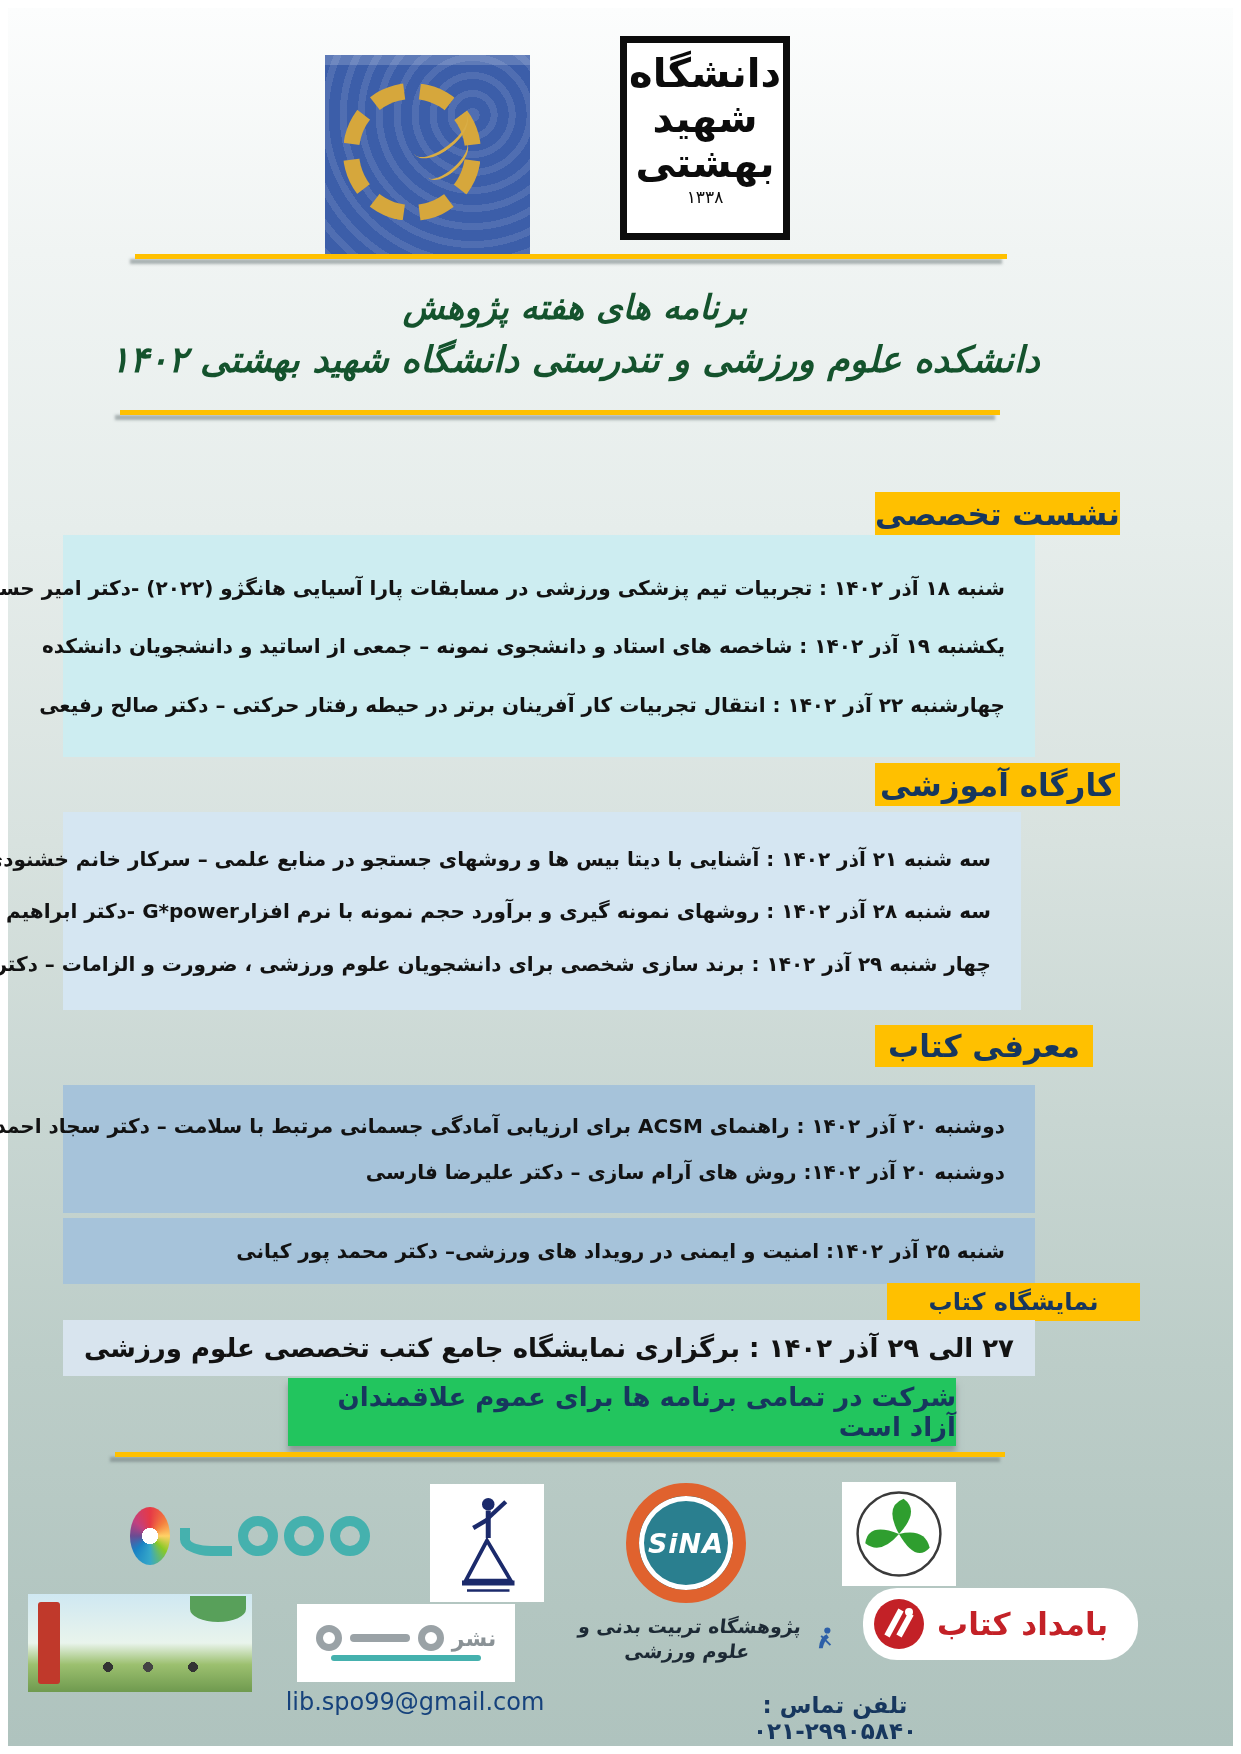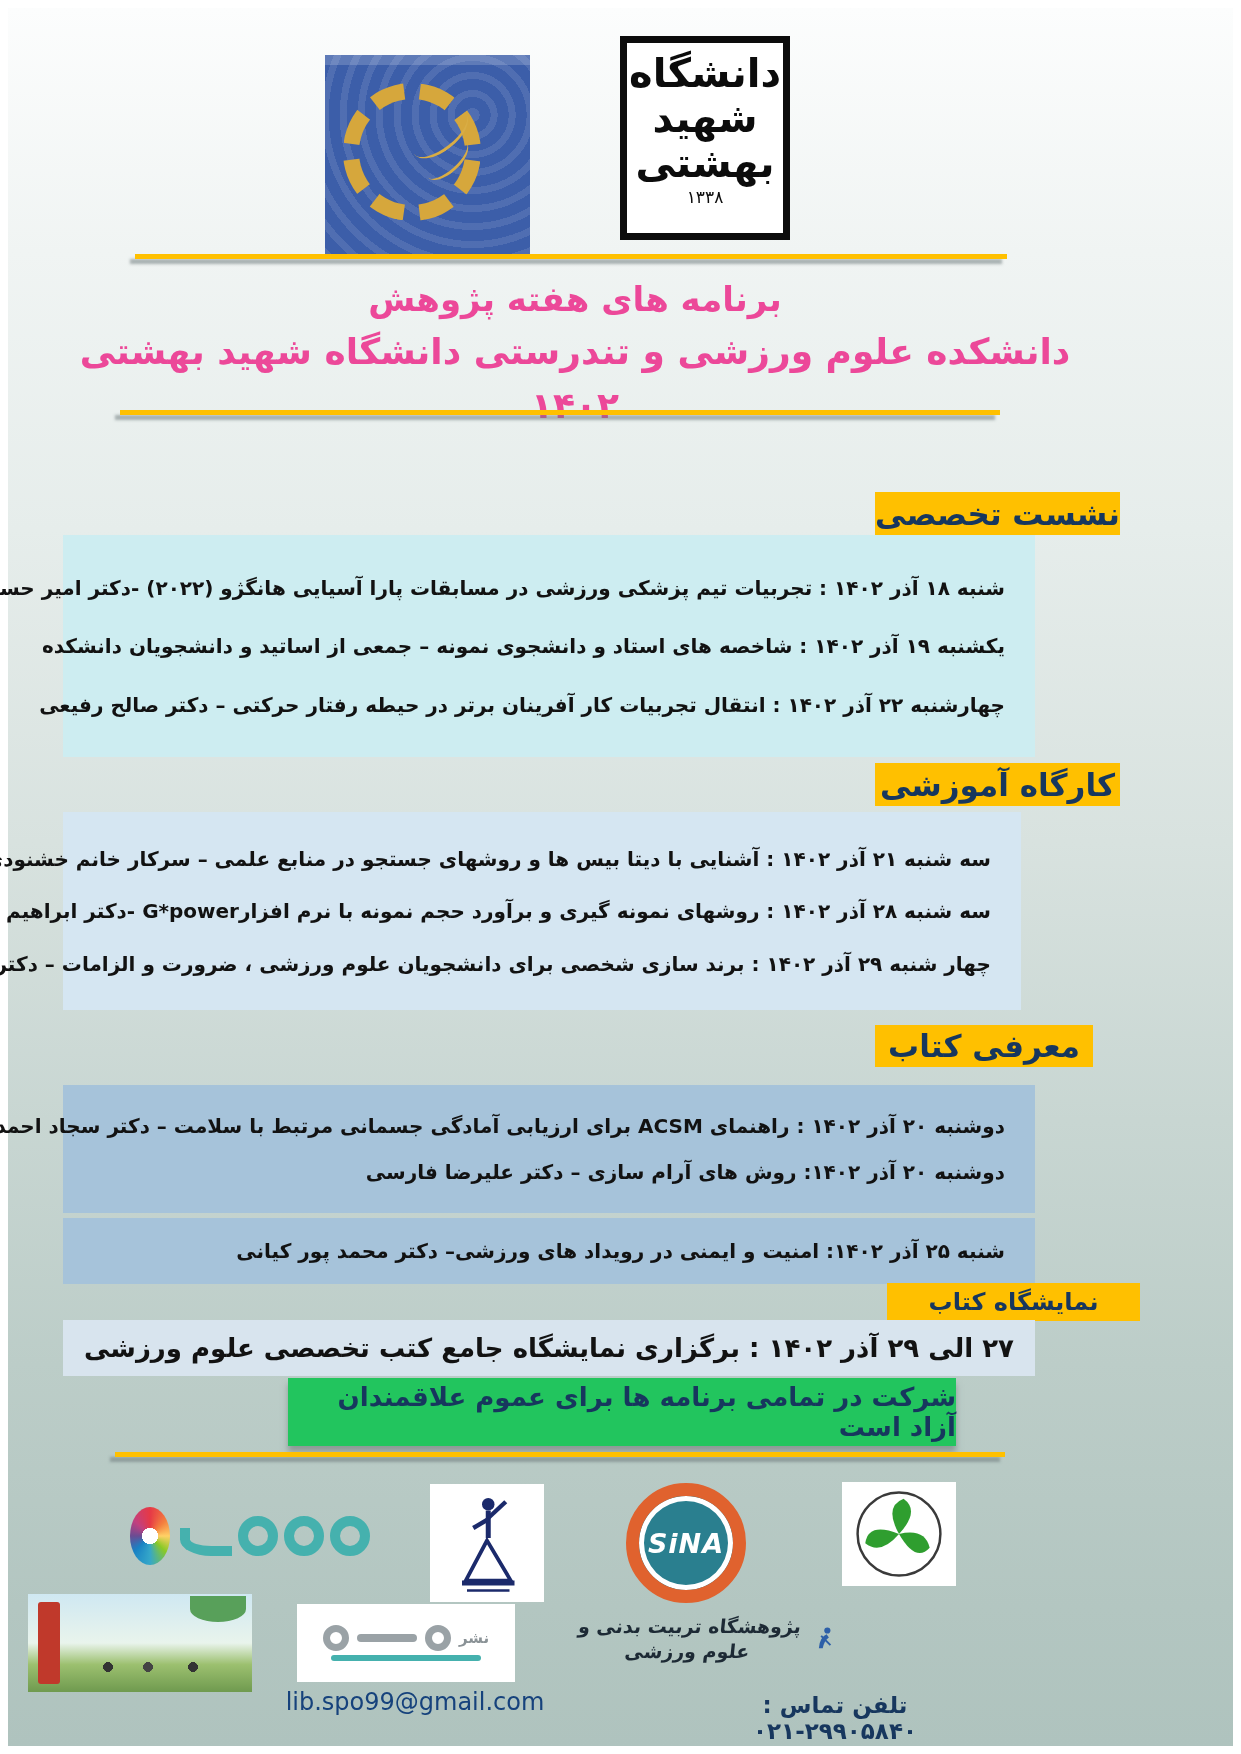--- a/index.html
+++ b/index.html
@@ -25,21 +25,21 @@
   .uni-line { font-weight:bold; font-size:40px; line-height:1.12; letter-spacing:-1px; }
   .uni-year { font-weight:normal; font-size:17px; margin-top:2px; }
 
   
   .sep { position:absolute; height:5px; background:#FFC000; box-shadow:-5px 5px 3px rgba(108,120,122,0.55); }
   .sep1 { left:135px; top:254px; width:872px; }
   .sep2 { left:120px; top:410px; width:880px; }
   .sep3 { left:115px; top:1452px; width:890px; }
 
   
-  .title { position:absolute; left:60px; top:274px; width:1030px; text-align:center; color:#ec4899; font-weight:bold; }
+  .title { position:absolute; left:60px; top:282px; width:1030px; text-align:center; color:#14532d; font-weight:bold;font-style:italic; }
   .title .t1 { font-size:34px; line-height:1.5; }
   .title .t2 { font-size:36px; line-height:1.5; }
 
   
   .sec-header { position:absolute; background:#FFC000; color:#17375e; font-weight:bold;
        display:flex; align-items:center; justify-content:center; font-size:31px; }
   .h1 { left:875px; top:492px; width:245px; height:43px; }
   .h2 { left:875px; top:763px; width:245px; height:43px; }
   .h3 { left:875px; top:1025px; width:218px; height:42px; }
   .h4 { left:887px; top:1283px; width:253px; height:38px; font-size:24px; }
@@ -90,21 +90,21 @@
   .landscape-figs { position:absolute; left:70px; bottom:18px; width:120px; height:14px;
        background: radial-gradient(circle 5px at 10px 7px,#333 95%,rgba(0,0,0,0)),
                    radial-gradient(circle 5px at 50px 7px,#444 95%,rgba(0,0,0,0)),
                    radial-gradient(circle 5px at 95px 7px,#333 95%,rgba(0,0,0,0)); }
 
   .logo-virast { left:297px; top:1604px; width:218px; height:78px; background:#ffffff;
        display:flex; flex-direction:column; align-items:center; justify-content:center; gap:4px; }
   .virast-row { display:flex; align-items:center; gap:8px; direction:ltr; }
   .v-ring { width:26px; height:26px; border-radius:50%; border:7px solid #9aa2a6; }
   .v-bar { width:60px; height:8px; background:#9aa2a6; border-radius:4px; }
-  .virast-text { color:#8a9296; font-weight:bold; font-size:15px; }
+  .virast-text { color:#8a9296; font-weight:bold; font-size:22px; }
   .v-swoosh { width:150px; height:6px; background:#45b1ae; border-radius:3px; }
 
   .logo-institute { left:570px; top:1598px; width:265px; height:82px; display:flex; align-items:center; gap:8px;
        color:#1d2a35; }
   .inst-text { font-size:19px; font-weight:bold; transform:skewX(-6deg); text-align:center; line-height:1.3; }
 
   .logo-bamdad { left:863px; top:1588px; width:275px; height:72px; background:#ffffff; border-radius:34px;
        display:flex; align-items:center; justify-content:flex-start; gap:12px; padding:0 10px; direction:ltr; }
   .bamdad-text { color:#c32127; font-weight:bold; font-size:31px; direction:rtl; }
 
@@ -230,19 +230,28 @@
 
   <div class="logo logo-institute">
     <svg width="30" height="38" viewBox="0 0 26 32">
       <circle cx="16" cy="5" r="4" fill="#2d5fa8"></circle>
       <path d="M15 10 Q6 14 5 28 L10 28 Q12 18 18 14 Z" fill="#2d5fa8"></path>
       <path d="M8 12 L20 24" stroke="#2d5fa8" stroke-width="2.5"></path>
     </svg>
     <div class="inst-text">پژوهشگاه تربیت بدنی و علوم ورزشی</div>
   </div>
 
+  <div class="logo logo-bamdad">
+    <svg width="52" height="52" viewBox="0 0 52 52">
+      <circle cx="26" cy="26" r="25" fill="#c32127"></circle>
+      <path d="M14 38 L28 12" stroke="#ffffff" stroke-width="6"></path>
+      <path d="M26 38 L38 16" stroke="#ffffff" stroke-width="6"></path>
+      <circle cx="36" cy="14" r="4" fill="#ffffff"></circle>
+    </svg>
+    <span class="bamdad-text">بامداد کتاب</span>
+  </div>
 
   <div class="email">lib.spo99@gmail.com</div>
   <div class="phone">
     <span>تلفن تماس :</span>
     <span class="ltr">۰۲۱-۲۹۹۰۵۸۴۰</span>
   </div>
 </div>
 
 </body></html>

